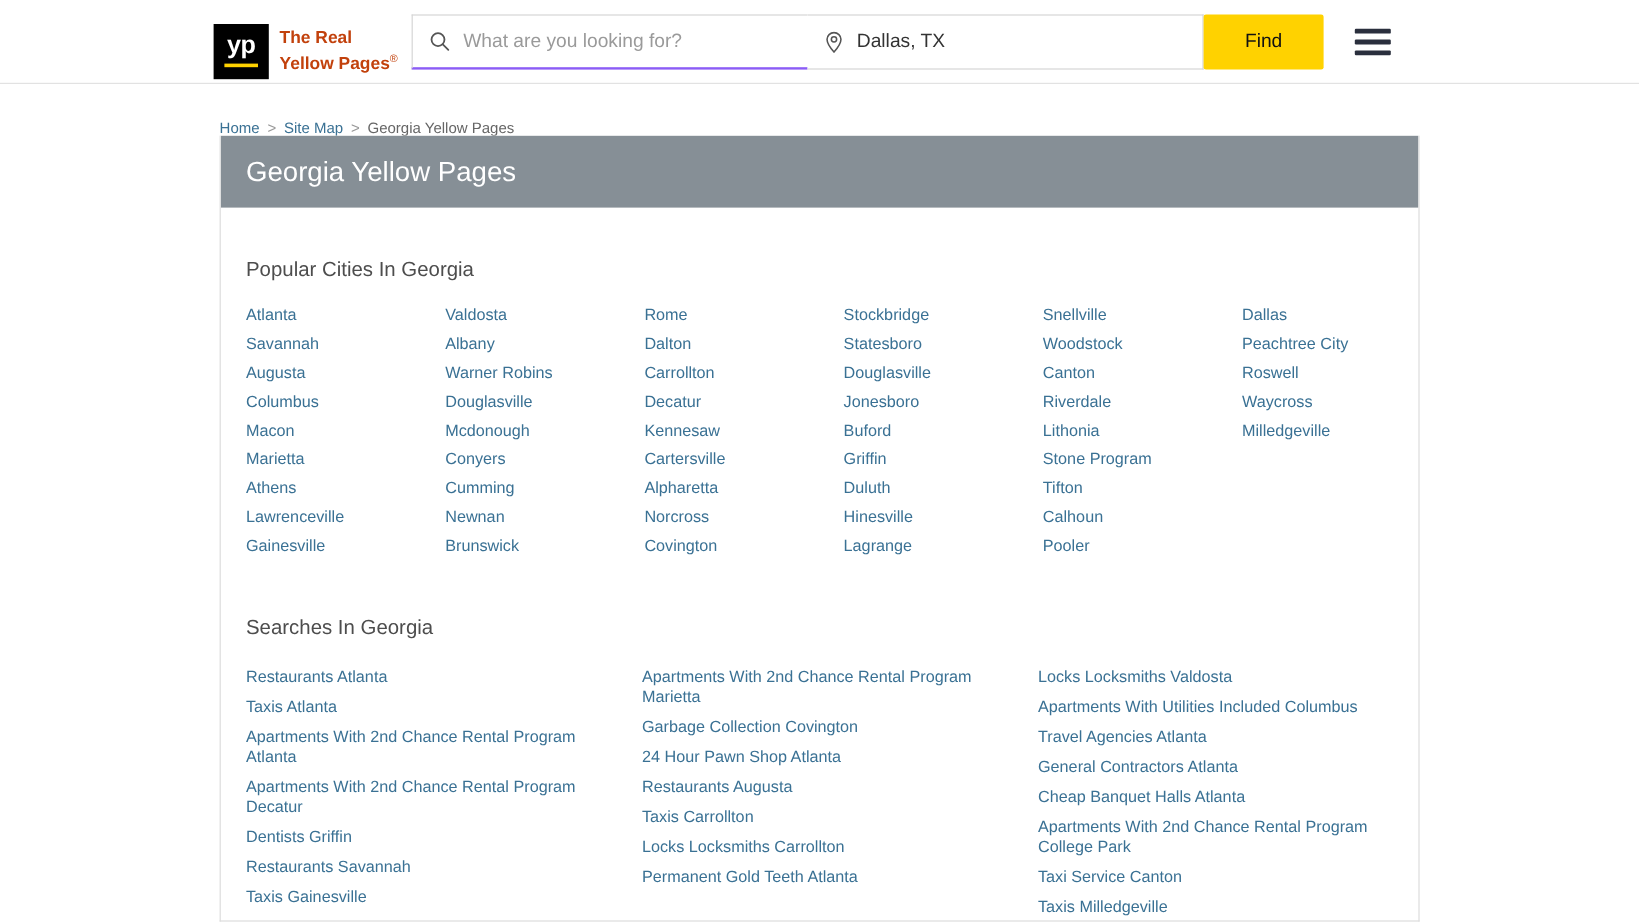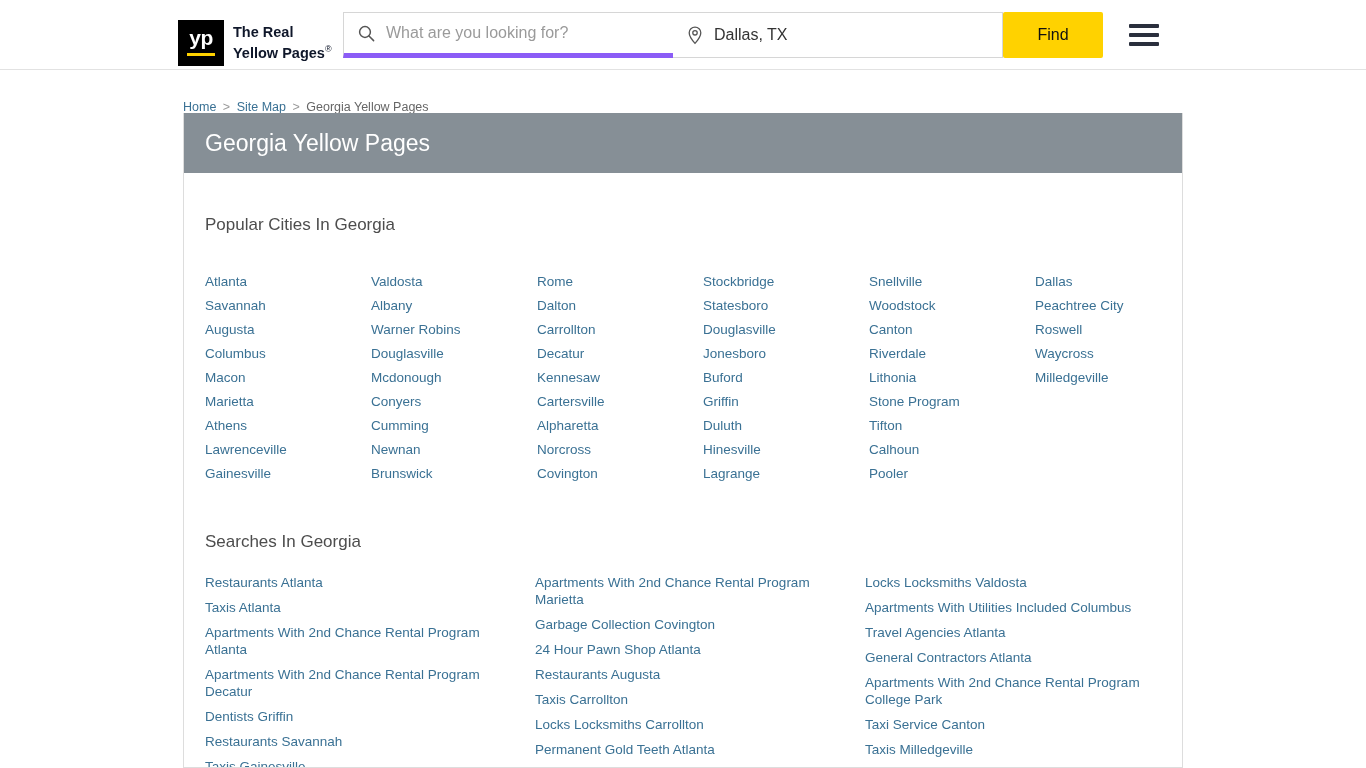--- a/index.html
+++ b/index.html
@@ -43,21 +43,21 @@
     line-height: 22px;
     letter-spacing: -0.5px;
   }
   .logo-mark .bar {
     position: absolute;
     left: 9px; right: 9px; bottom: 10px;
     height: 3px;
     background: #ffd200;
   }
   .logo-text {
-    color: #0f172a;
+    color: #c2410c;
     font-weight: bold;
     font-size: 14.5px;
     line-height: 17px;
     white-space: nowrap;
   }
   .logo-text .reg { font-size: 9px; vertical-align: super; font-weight: normal; }
 
   .search-wrap {
     position: absolute;
     left: 343px; top: 12px;
@@ -68,21 +68,21 @@
   .field {
     background: #ffffff;
     border: 1px solid #d6d6d6;
     display: flex;
     align-items: center;
     padding: 0 14px;
     gap: 11px;
   }
   .field-term {
     width: 330px;
-    border-bottom: 5px solid #8b5cf6;
+    border-bottom: 2px solid #8b5cf6;
     border-right: none;
   }
   .field-loc {
     width: 330px;
     border-left: none;
   }
   .field input {
     border: none;
     outline: none;
     width: 100%;
@@ -171,21 +171,21 @@
   a.lnk {
     color: #3a7194;
     text-decoration: none;
     font-size: 13.5px;
     line-height: 16px;
     display: block;
   }
 
   .cities {
     display: flex;
-    margin-top: 39px;
+    margin-top: 20px;
   }
   .cities .col { width: 166px; flex: none; }
   .cities .col a { margin-bottom: 8px; }
 
   .searches {
     display: flex;
     margin-top: 22px;
   }
   .searches .col { width: 330px; flex: none; padding-right: 14px; }
   .searches .col a {
@@ -332,19 +332,20 @@
           <a class="lnk" href="#">Restaurants Augusta</a>
           <a class="lnk" href="#">Taxis Carrollton</a>
           <a class="lnk" href="#">Locks Locksmiths Carrollton</a>
           <a class="lnk" href="#">Permanent Gold Teeth Atlanta</a>
         </div>
         <div class="col">
           <a class="lnk" href="#">Locks Locksmiths Valdosta</a>
           <a class="lnk" href="#">Apartments With Utilities Included Columbus</a>
           <a class="lnk" href="#">Travel Agencies Atlanta</a>
           <a class="lnk" href="#">General Contractors Atlanta</a>
+          <a class="lnk" href="#">Cheap Banquet Halls Atlanta</a>
           <a class="lnk" href="#">Apartments With 2nd Chance Rental Program College Park</a>
           <a class="lnk" href="#">Taxi Service Canton</a>
           <a class="lnk" href="#">Taxis Milledgeville</a>
         </div>
       </div>
   </div>
 </div>
 
 </body></html>

